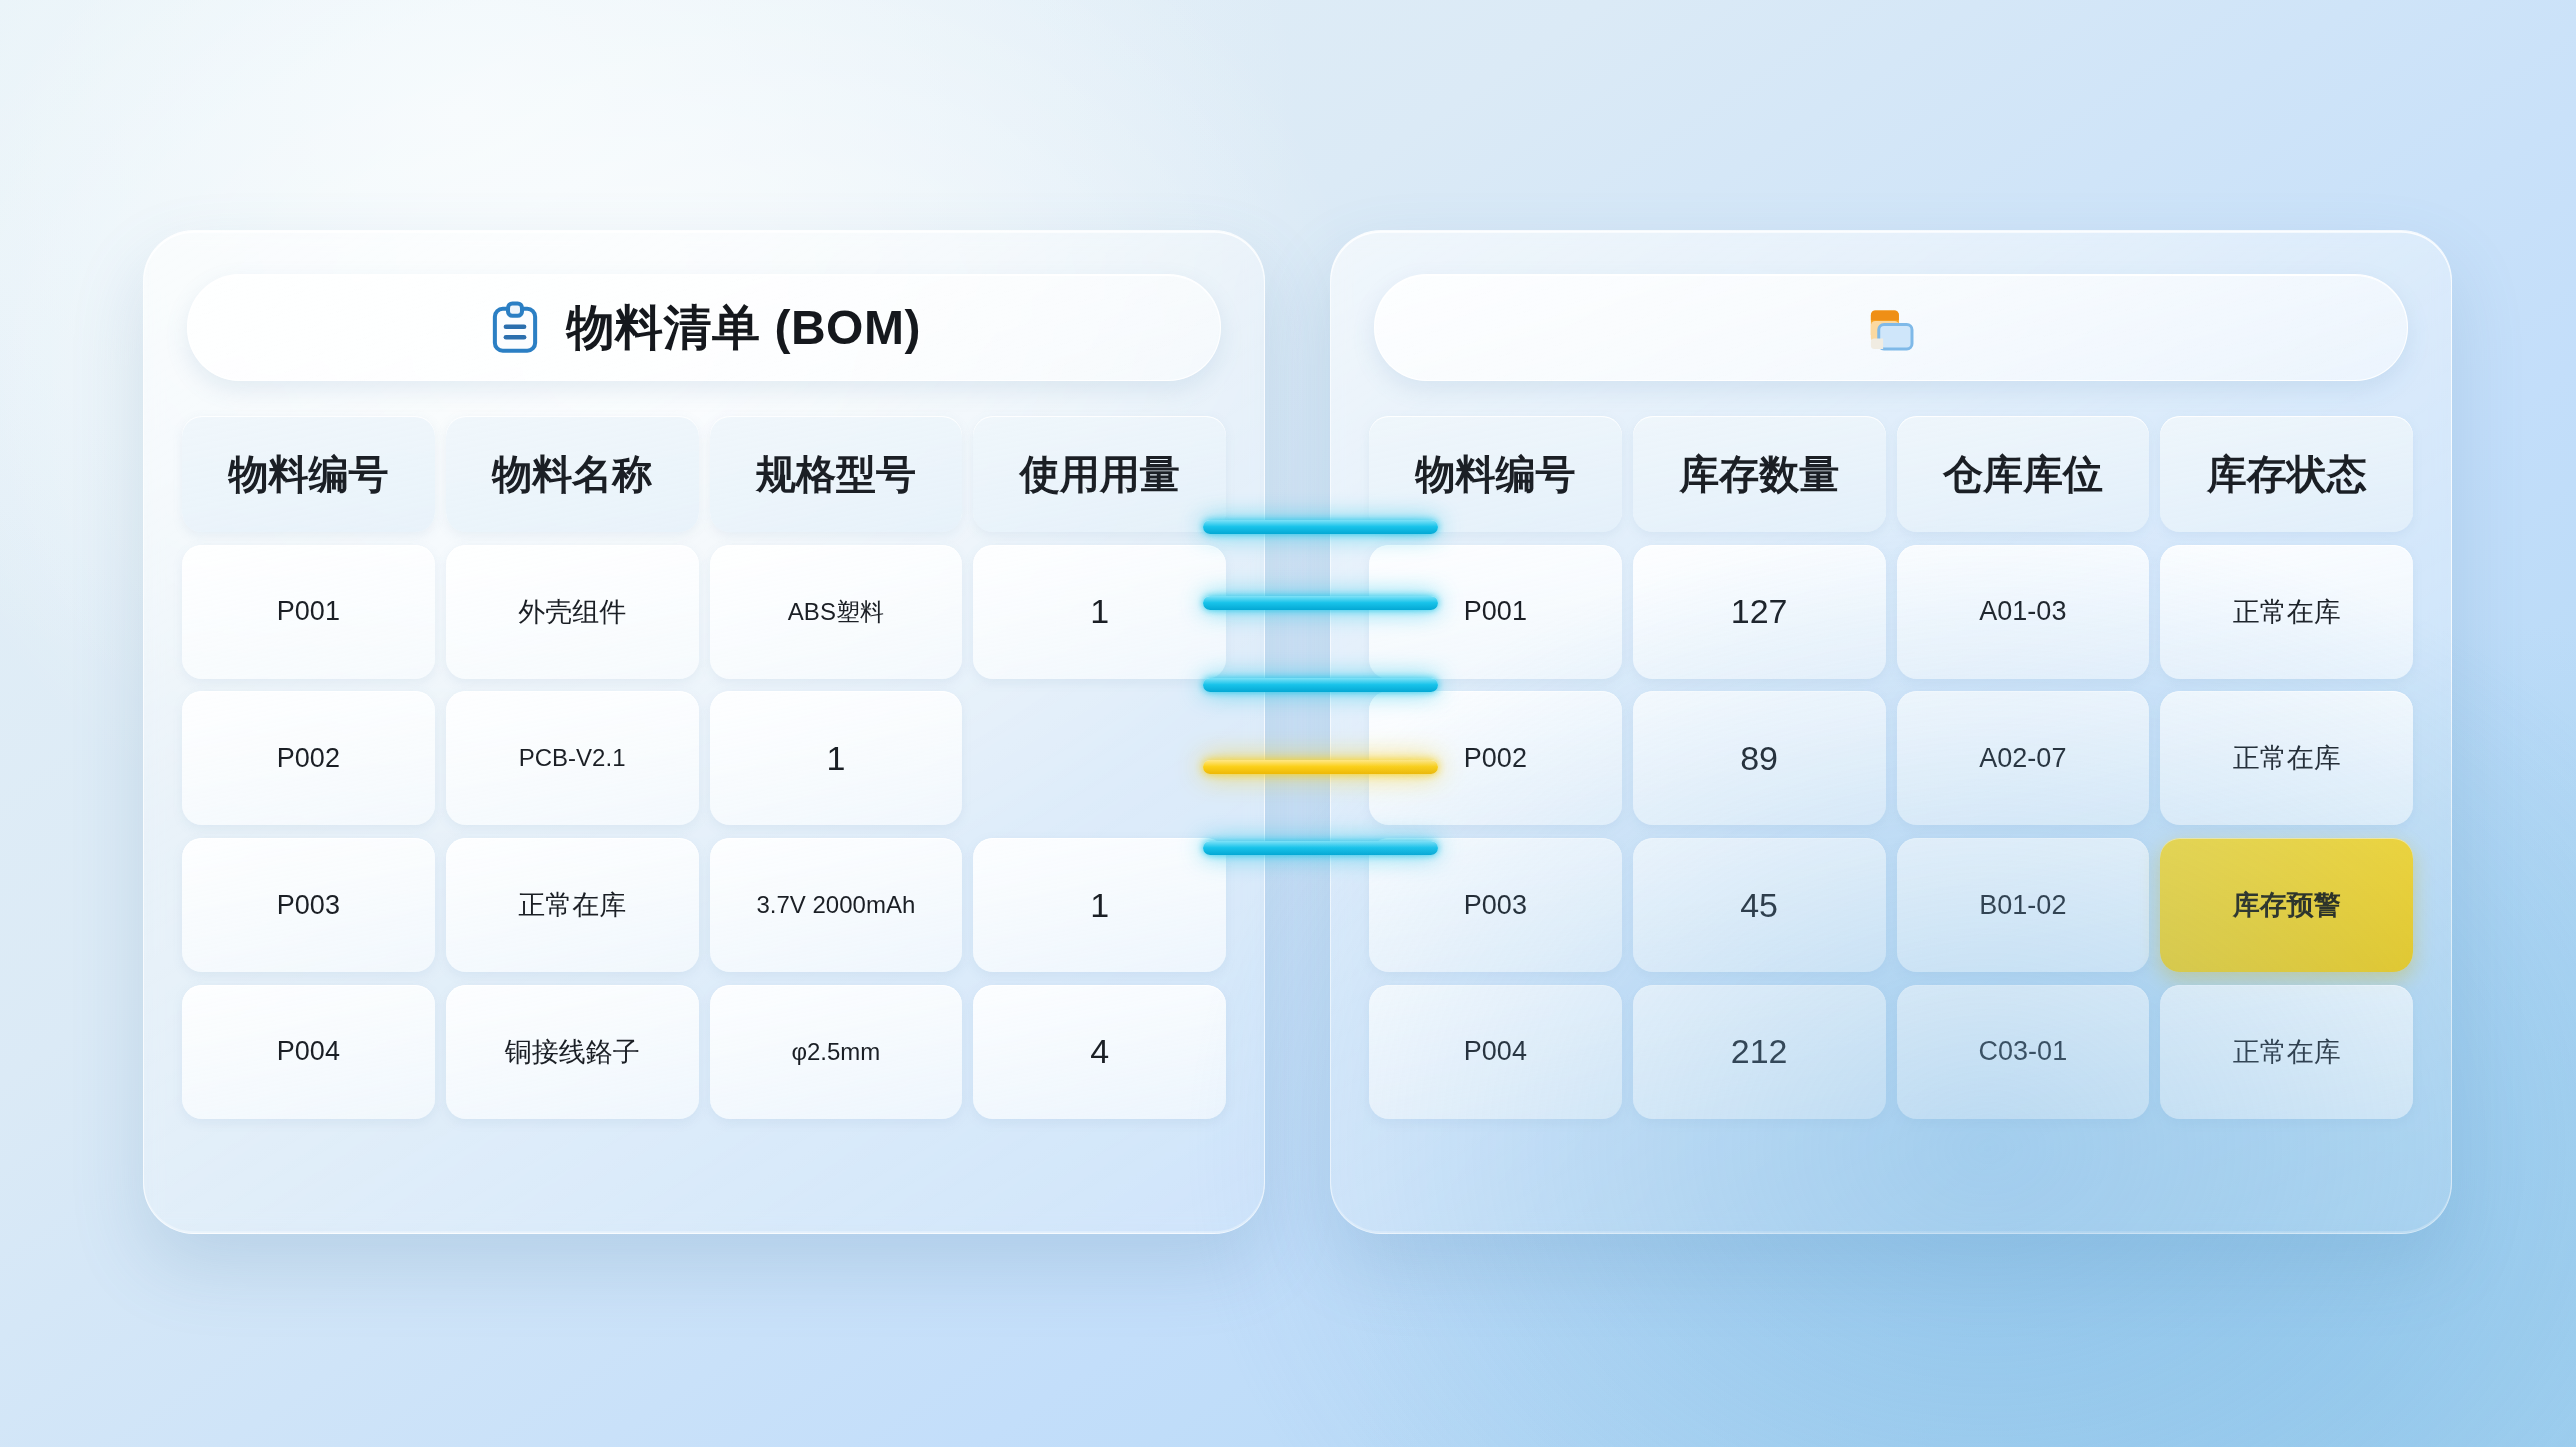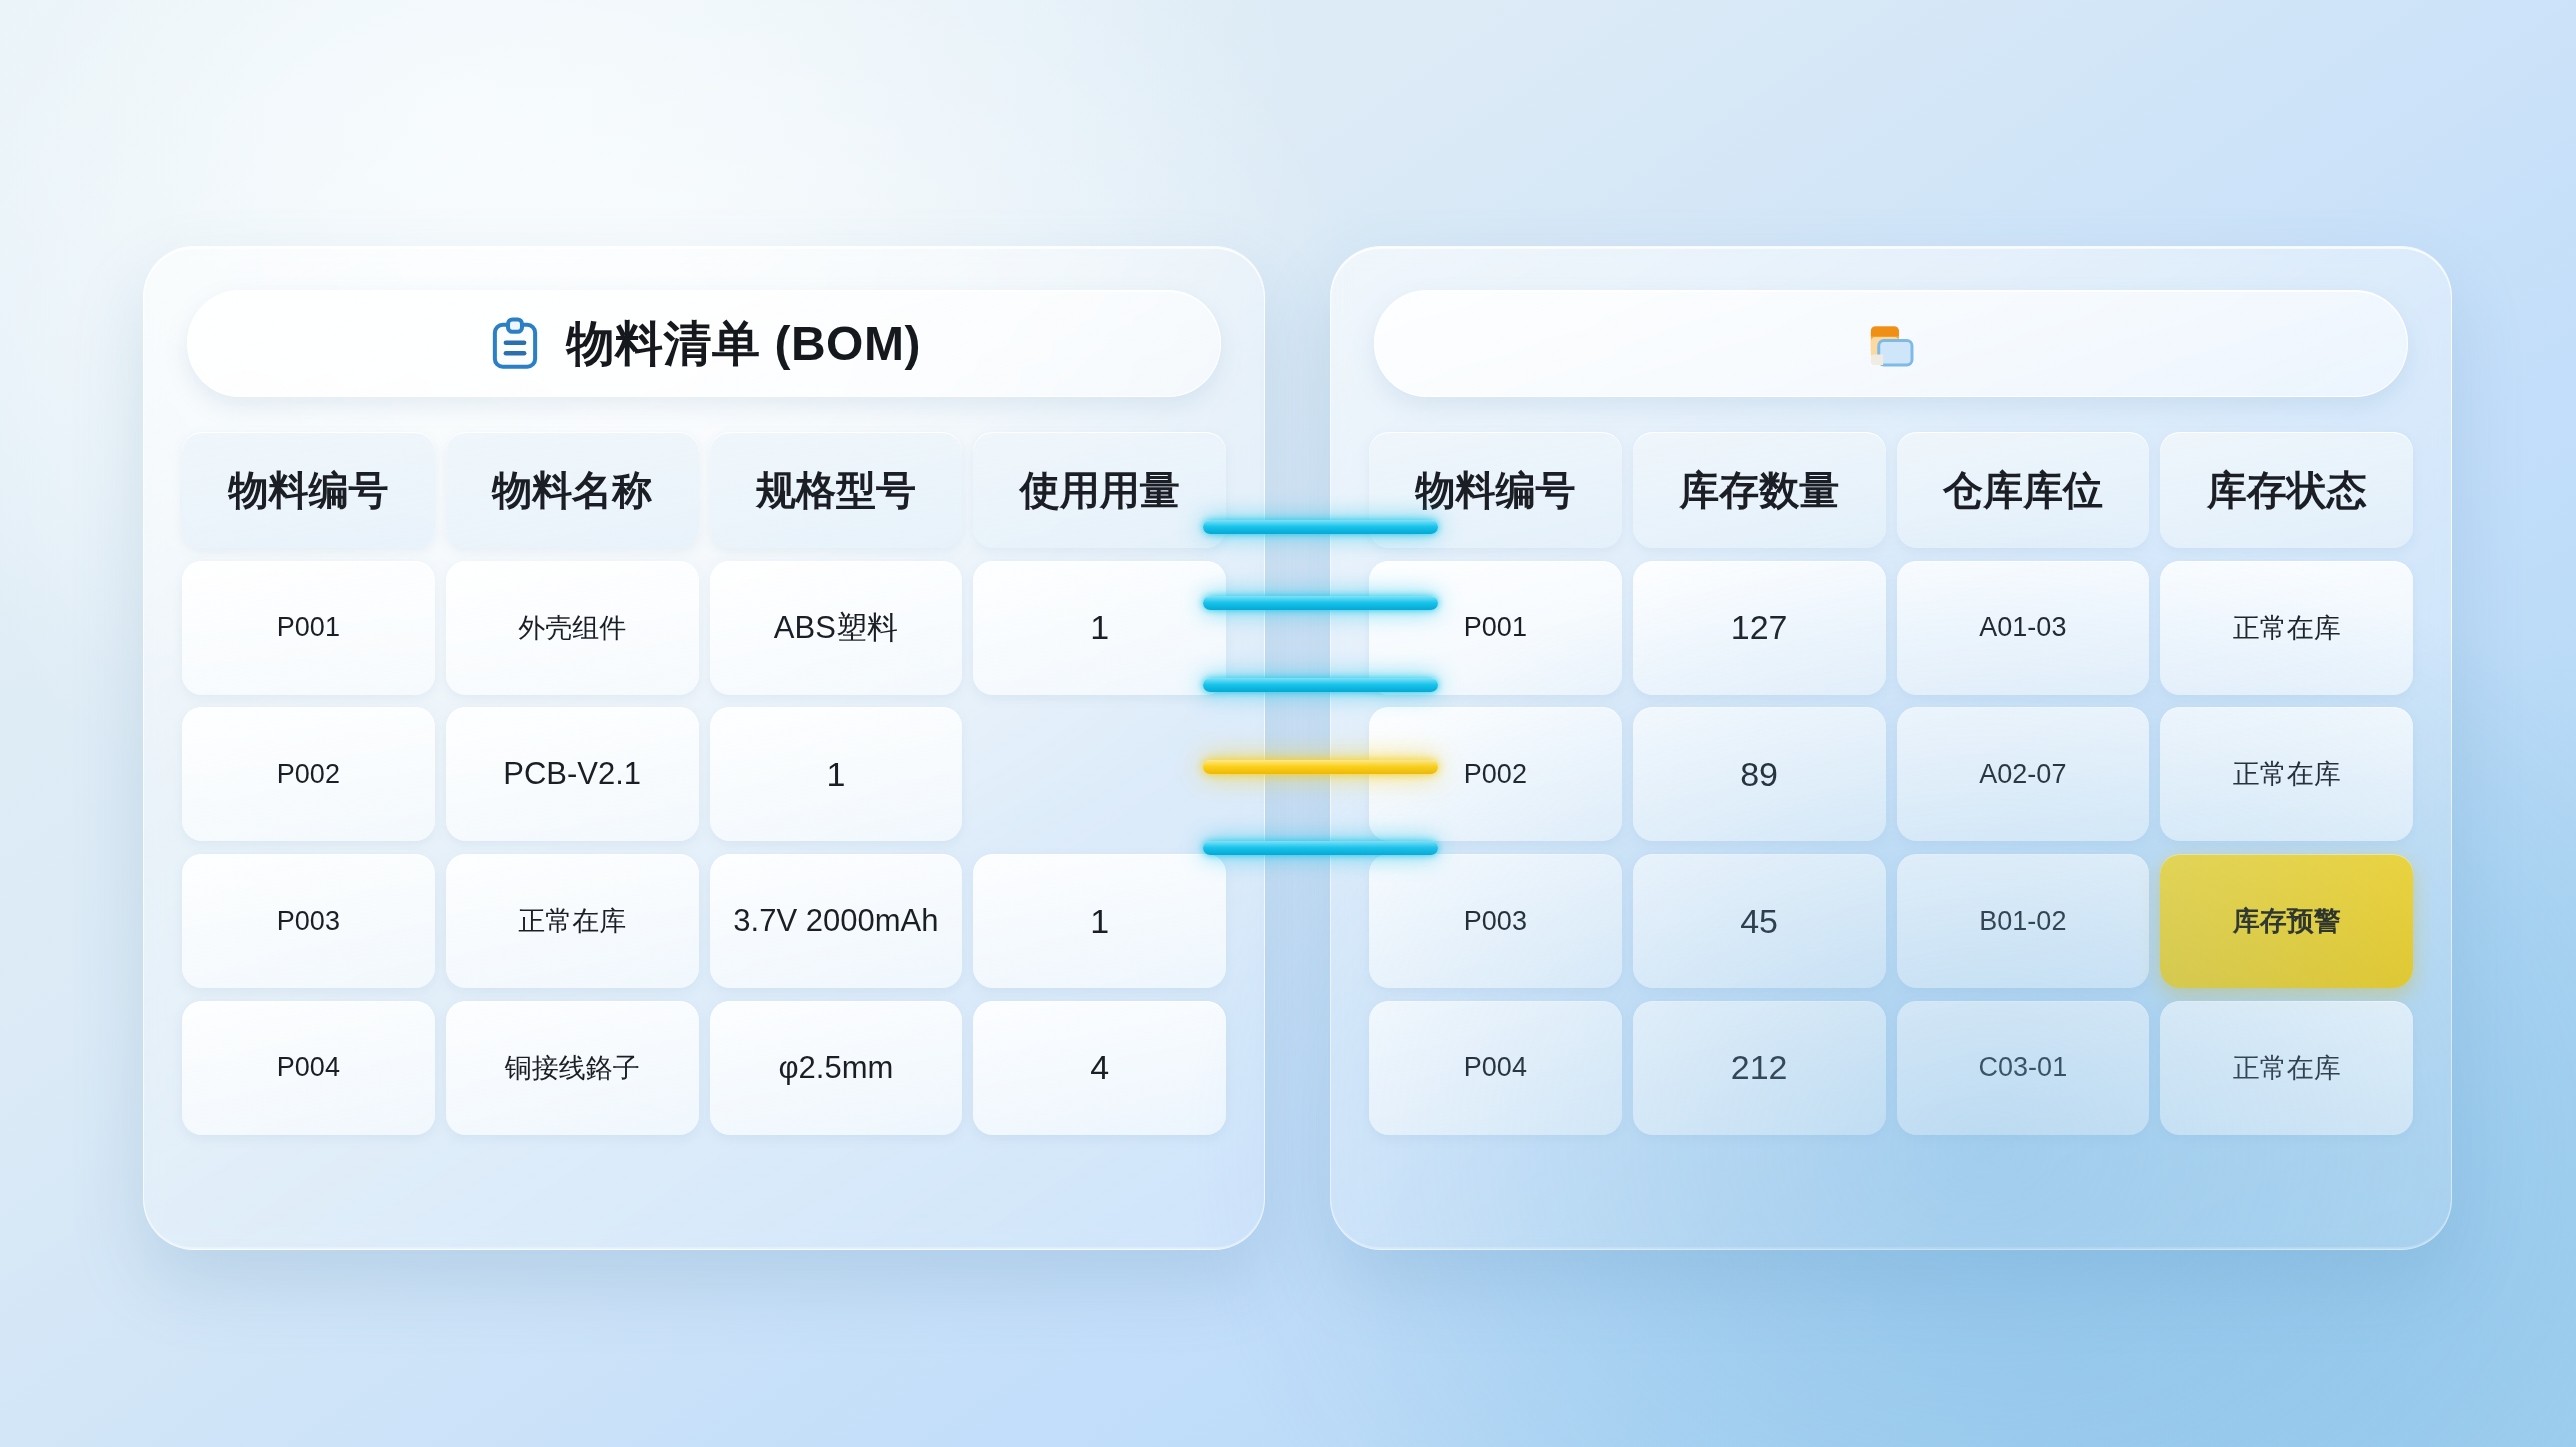--- a/index.html
+++ b/index.html
@@ -36,21 +36,21 @@
     position: absolute;
     right: -271px; bottom: -380px;
     width: 1719px; height: 1357px;
     background: radial-gradient(ellipse at center, rgba(120,180,226,.40) 0%, rgba(120,180,226,0) 66%);
     pointer-events: none;
   }
 
   
   .panel {
     position: absolute;
-    top: 246px;
+    top: 230px;
     height: 1004px;
     border-radius: 51px;
     background: linear-gradient(150deg, rgba(255,255,255,.60) 0%, rgba(255,255,255,.34) 42%, rgba(255,255,255,.20) 100%);
     border: 1.4px solid rgba(255,255,255,.70);
     box-shadow:
        0 33px 72px rgba(82,128,170,.20),
        0 1.8px 0 rgba(255,255,255,.85) inset,
        0 -1.8px 0 rgba(255,255,255,.34) inset;
     backdrop-filter: blur(9px);
   }
@@ -114,21 +114,21 @@
     box-shadow:
       0 3.6px 11px rgba(96,140,180,.10),
       0 0.9px 0 rgba(255,255,255,.95) inset;
     white-space: nowrap;
   }
   .grow.header .cell {
     font-weight: 700;
     font-size: 40px;
     background: linear-gradient(170deg, rgba(239,246,251,.95) 0%, rgba(228,240,249,.78) 100%);
   }
-  .cell.spec { font-size: 31px; }
+  .cell.spec { font-size: 24px; }
   .cell.num  { font-size: 34px; }
 
   
   .cell.warn {
     background: linear-gradient(168deg, #fcdc36 0%, #f4cc12 100%);
     color: #1e1a05;
     font-weight: 700;
     box-shadow:
       0 7.2px 20px rgba(225,184,10,.42),
       0 0.9px 0 rgba(255,255,255,.55) inset;

